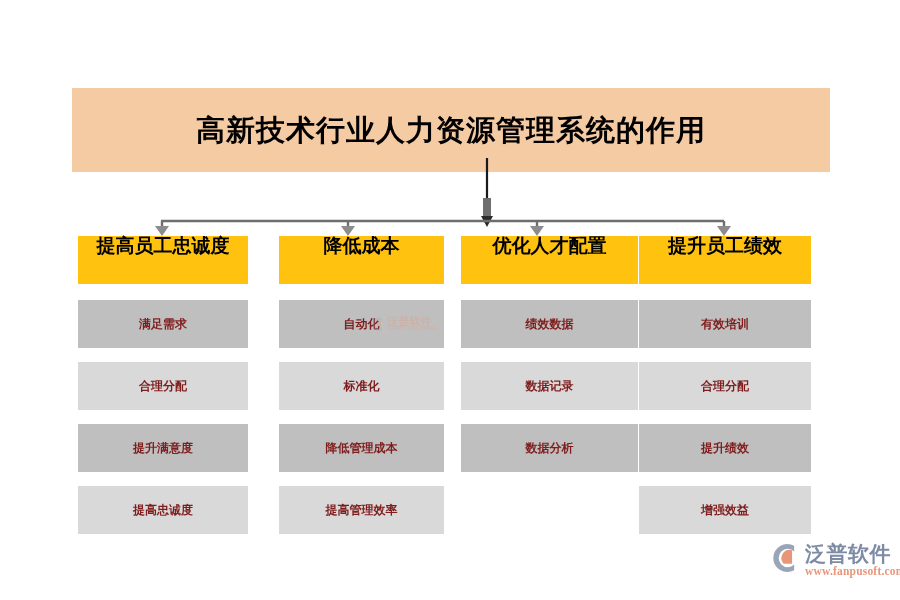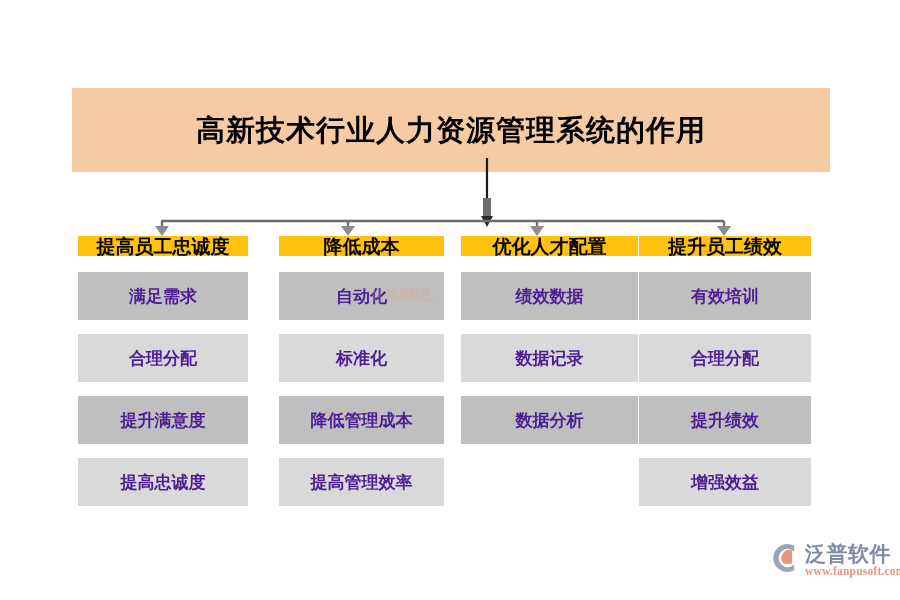--- a/index.html
+++ b/index.html
@@ -61,24 +61,24 @@
   .column {
     position: absolute;
     top: 0;
   }
   .col-0 { left: 78px;  width: 170px; }
   .col-1 { left: 279px; width: 165px; }
   .col-2 { left: 461px; width: 177px; }
   .col-3 { left: 639px; width: 172px; }
 
   .head-box {
-    height: 20px;
+    height: 48px;
     background: #FFC20E;
     display: flex;
-    align-items: flex-end;
+    align-items: flex-start;
     justify-content: center;
     margin-bottom: 16px;
   }
   .head-label {
     font-size: 19px;
     font-weight: bold;
     color: #000000;
     white-space: nowrap;
     line-height: 1;
   }
@@ -87,23 +87,23 @@
     height: 48px;
     display: flex;
     align-items: center;
     justify-content: center;
     margin-bottom: 14px;
     position: relative;
   }
   .item-box.shade-dark  { background: #BFBFBF; }
   .item-box.shade-light { background: #D9D9D9; }
   .item-label {
-    font-size: 17px;
-    font-weight: bold;
-    color: #4c1d95;
+    font-size: 12px;
+    font-weight: bold;
+    color: #7f1d1d;
     white-space: nowrap;
     line-height: 1;
   }
 
   
   .cell-watermark {
     position: absolute;
     right: 6px;
     top: 50%;
     transform: translateY(-50%);

